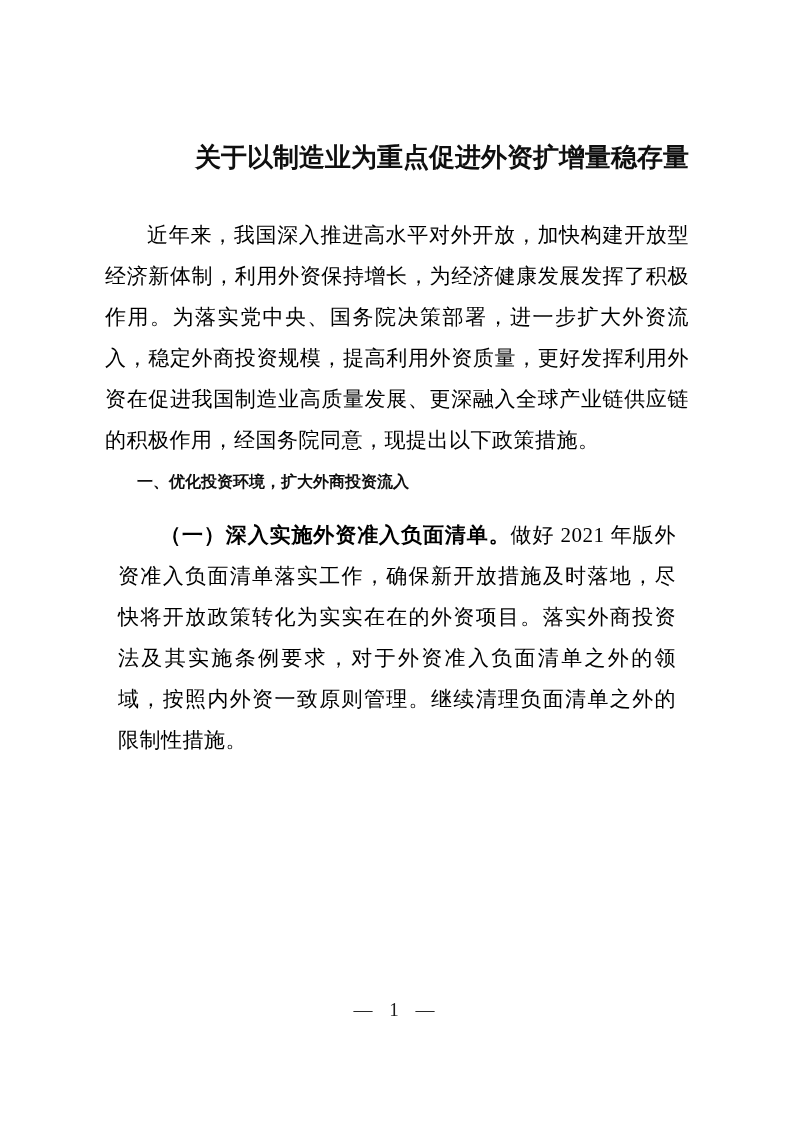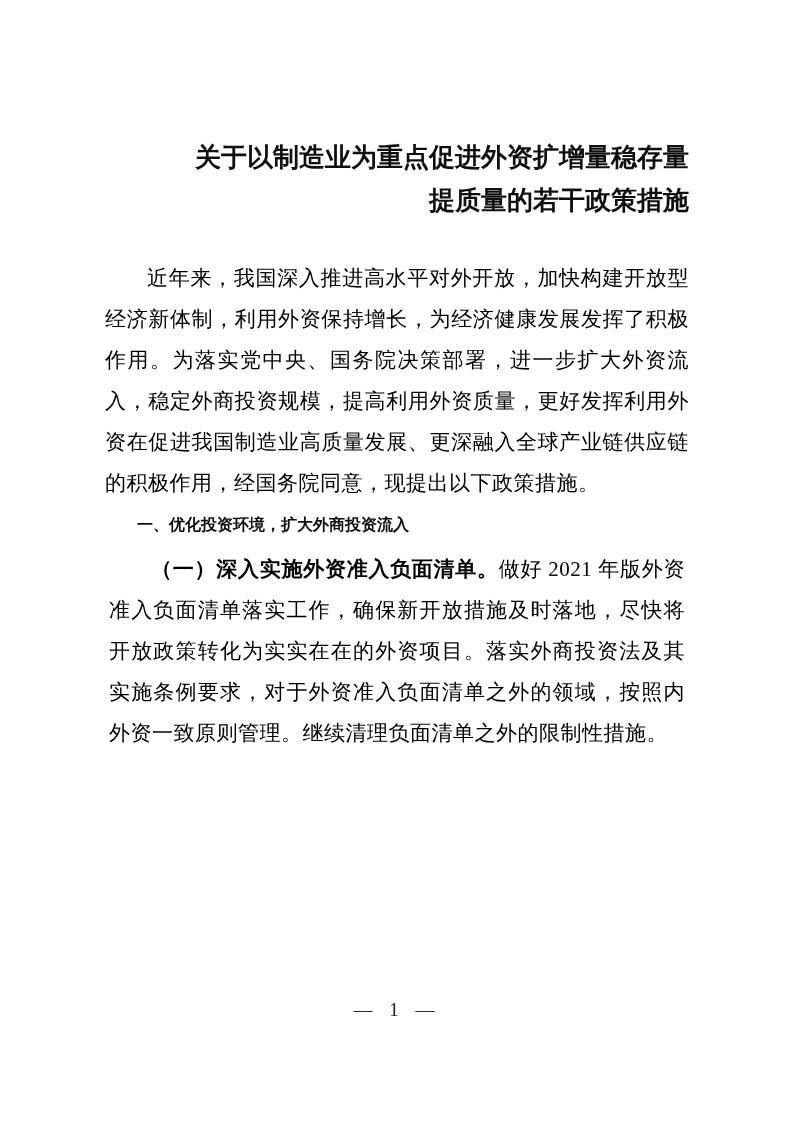--- a/index.html
+++ b/index.html
@@ -48,21 +48,21 @@
   .section-heading {
     margin: 0;
     font-family: "Liberation Sans", sans-serif;
     font-weight: bold;
     font-size: 16px;
     line-height: 41px;
     text-indent: 2em;
     color: #0f0f0f;
   }
   .policy-para {
-    margin: 4px;
+    margin: 13px;
     text-indent: 2em;
   }
   .policy-lead {
     font-weight: bold;
   }
   .page-footer {
     position: absolute;
     left: 0;
     top: 997px;
     width: 794px;
@@ -73,21 +73,20 @@
     color: #1a1a1a;
   }
 </style>
 </head>
 <body>
 
 <div class="page">
 
   <h1 class="doc-title">
     <span class="title-line">关于以制造业为重点促进外资扩增量稳存量</span>
-    <span class="title-line">提质量的若干政策措施</span>
   </h1>
 
   <p class="body-text intro">近年来，我国深入推进高水平对外开放，加快构建开放型经济新体制，利用外资保持增长，为经济健康发展发挥了积极作用。为落实党中央、国务院决策部署，进一步扩大外资流入，稳定外商投资规模，提高利用外资质量，更好发挥利用外资在促进我国制造业高质量发展、更深融入全球产业链供应链的积极作用，经国务院同意，现提出以下政策措施。</p>
 
   <h2 class="section-heading">一、优化投资环境，扩大外商投资流入</h2>
 
   <p class="body-text policy-para"><span class="policy-lead">（一）深入实施外资准入负面清单。</span><span>做好 2021 年版外资准入负面清单落实工作，确保新开放措施及时落地，尽快将开放政策转化为实实在在的外资项目。落实外商投资法及其实施条例要求，对于外资准入负面清单之外的领域，按照内外资一致原则管理。继续清理负面清单之外的限制性措施。</span></p>
 
 
 

